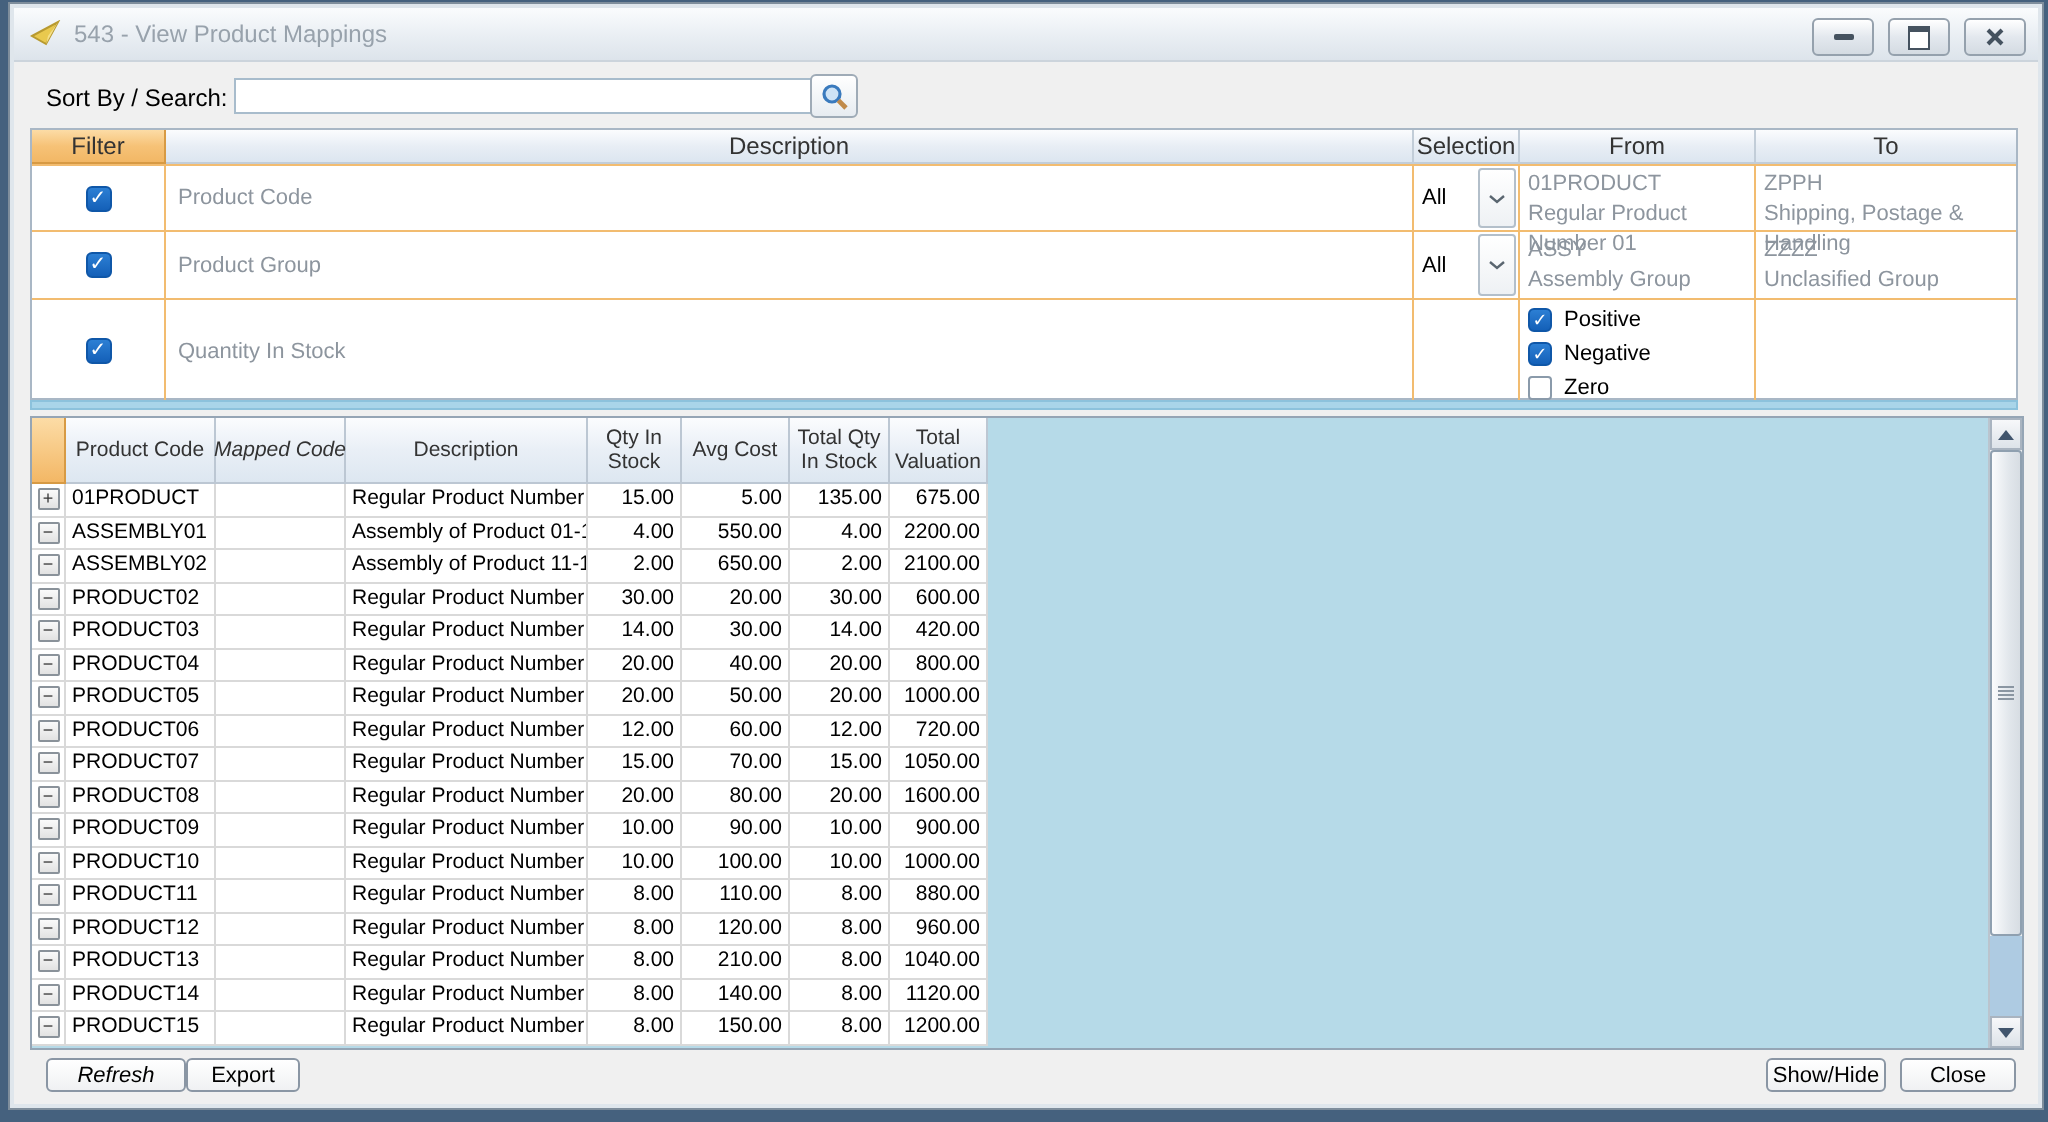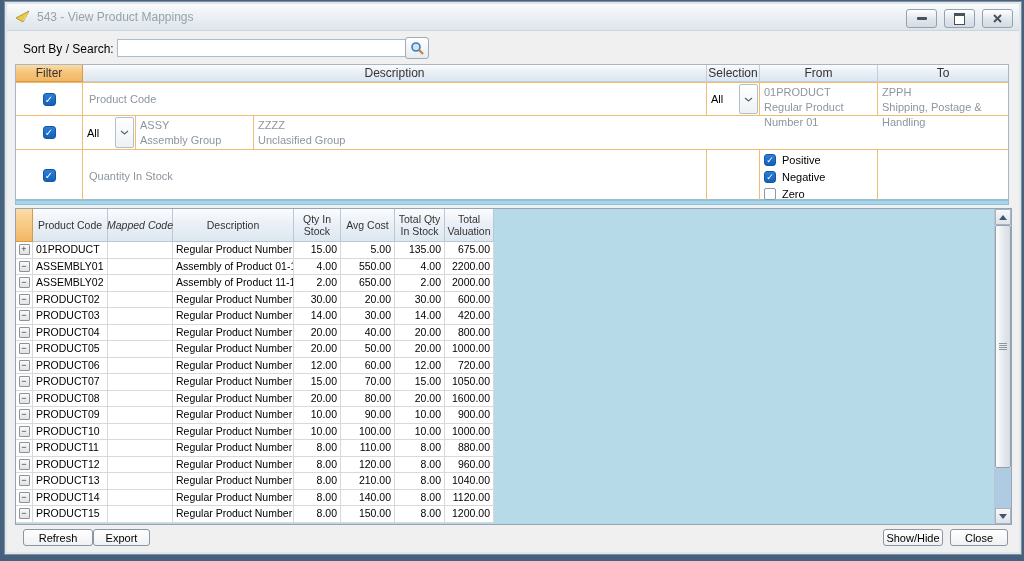--- a/index.html
+++ b/index.html
@@ -154,20 +154,23 @@
       </div>
         </div>
     </div>
 
     <div class="f-row" style="height:34px;">
       <div class="f-cell w-filter">
           <div class="cb-center">
             <span class="checkbox on">✓</span>
           </div>
         </div>
+      <div class="f-cell w-desc">
+          <span class="f-desc-text">Product Group</span>
+        </div>
       <div class="f-cell w-sel">
         <span class="all-text">All</span>
         <span class="dd-btn">
             <svg width="9" height="5">
               <polyline points="1,1 4.5,4 8,1" stroke="#5a6670" stroke-width="1.2" fill="none"></polyline>
             </svg>
           </span>
       </div>
       <div class="f-cell w-from">
           <div class="fromto">
@@ -251,21 +254,21 @@
         <div class="grid-row">
           <div class="gcell c-exp cell-exp">
             <span class="expander">−</span>
           </div>
           <div class="gcell c-pc al">ASSEMBLY02</div>
           <div class="gcell c-mc al"></div>
           <div class="gcell c-desc al">Assembly of Product 11-15</div>
           <div class="gcell c-qty ar">2.00</div>
           <div class="gcell c-avg ar">650.00</div>
           <div class="gcell c-tqty ar">2.00</div>
-          <div class="gcell c-tval ar">2000.00</div>
+          <div class="gcell c-tval ar">2100.00</div>
         </div>
         <div class="grid-row">
           <div class="gcell c-exp cell-exp">
             <span class="expander">−</span>
           </div>
           <div class="gcell c-pc al">PRODUCT02</div>
           <div class="gcell c-mc al"></div>
           <div class="gcell c-desc al">Regular Product Number 02</div>
           <div class="gcell c-qty ar">30.00</div>
           <div class="gcell c-avg ar">20.00</div>
@@ -437,17 +440,17 @@
       <div class="sb-thumb">
           <span class="grip"></span>
         </div>
       <div class="sb-fill"></div>
       <div class="sb-btn sb-down">
           <span class="tri-down"></span>
         </div>
     </div>
   </div>
 
-  <div class="btn" style="left:18px;width:70px;">Refresh</div>
+  <div class="btn" style="left:18px;width:70px;font-style:italic;">Refresh</div>
   <div class="btn" style="left:88px;width:57px;">Export</div>
   <div class="btn" style="left:878px;width:60px;">Show/Hide</div>
   <div class="btn" style="left:945px;width:58px;">Close</div>
 </div>
 
 </body></html>

